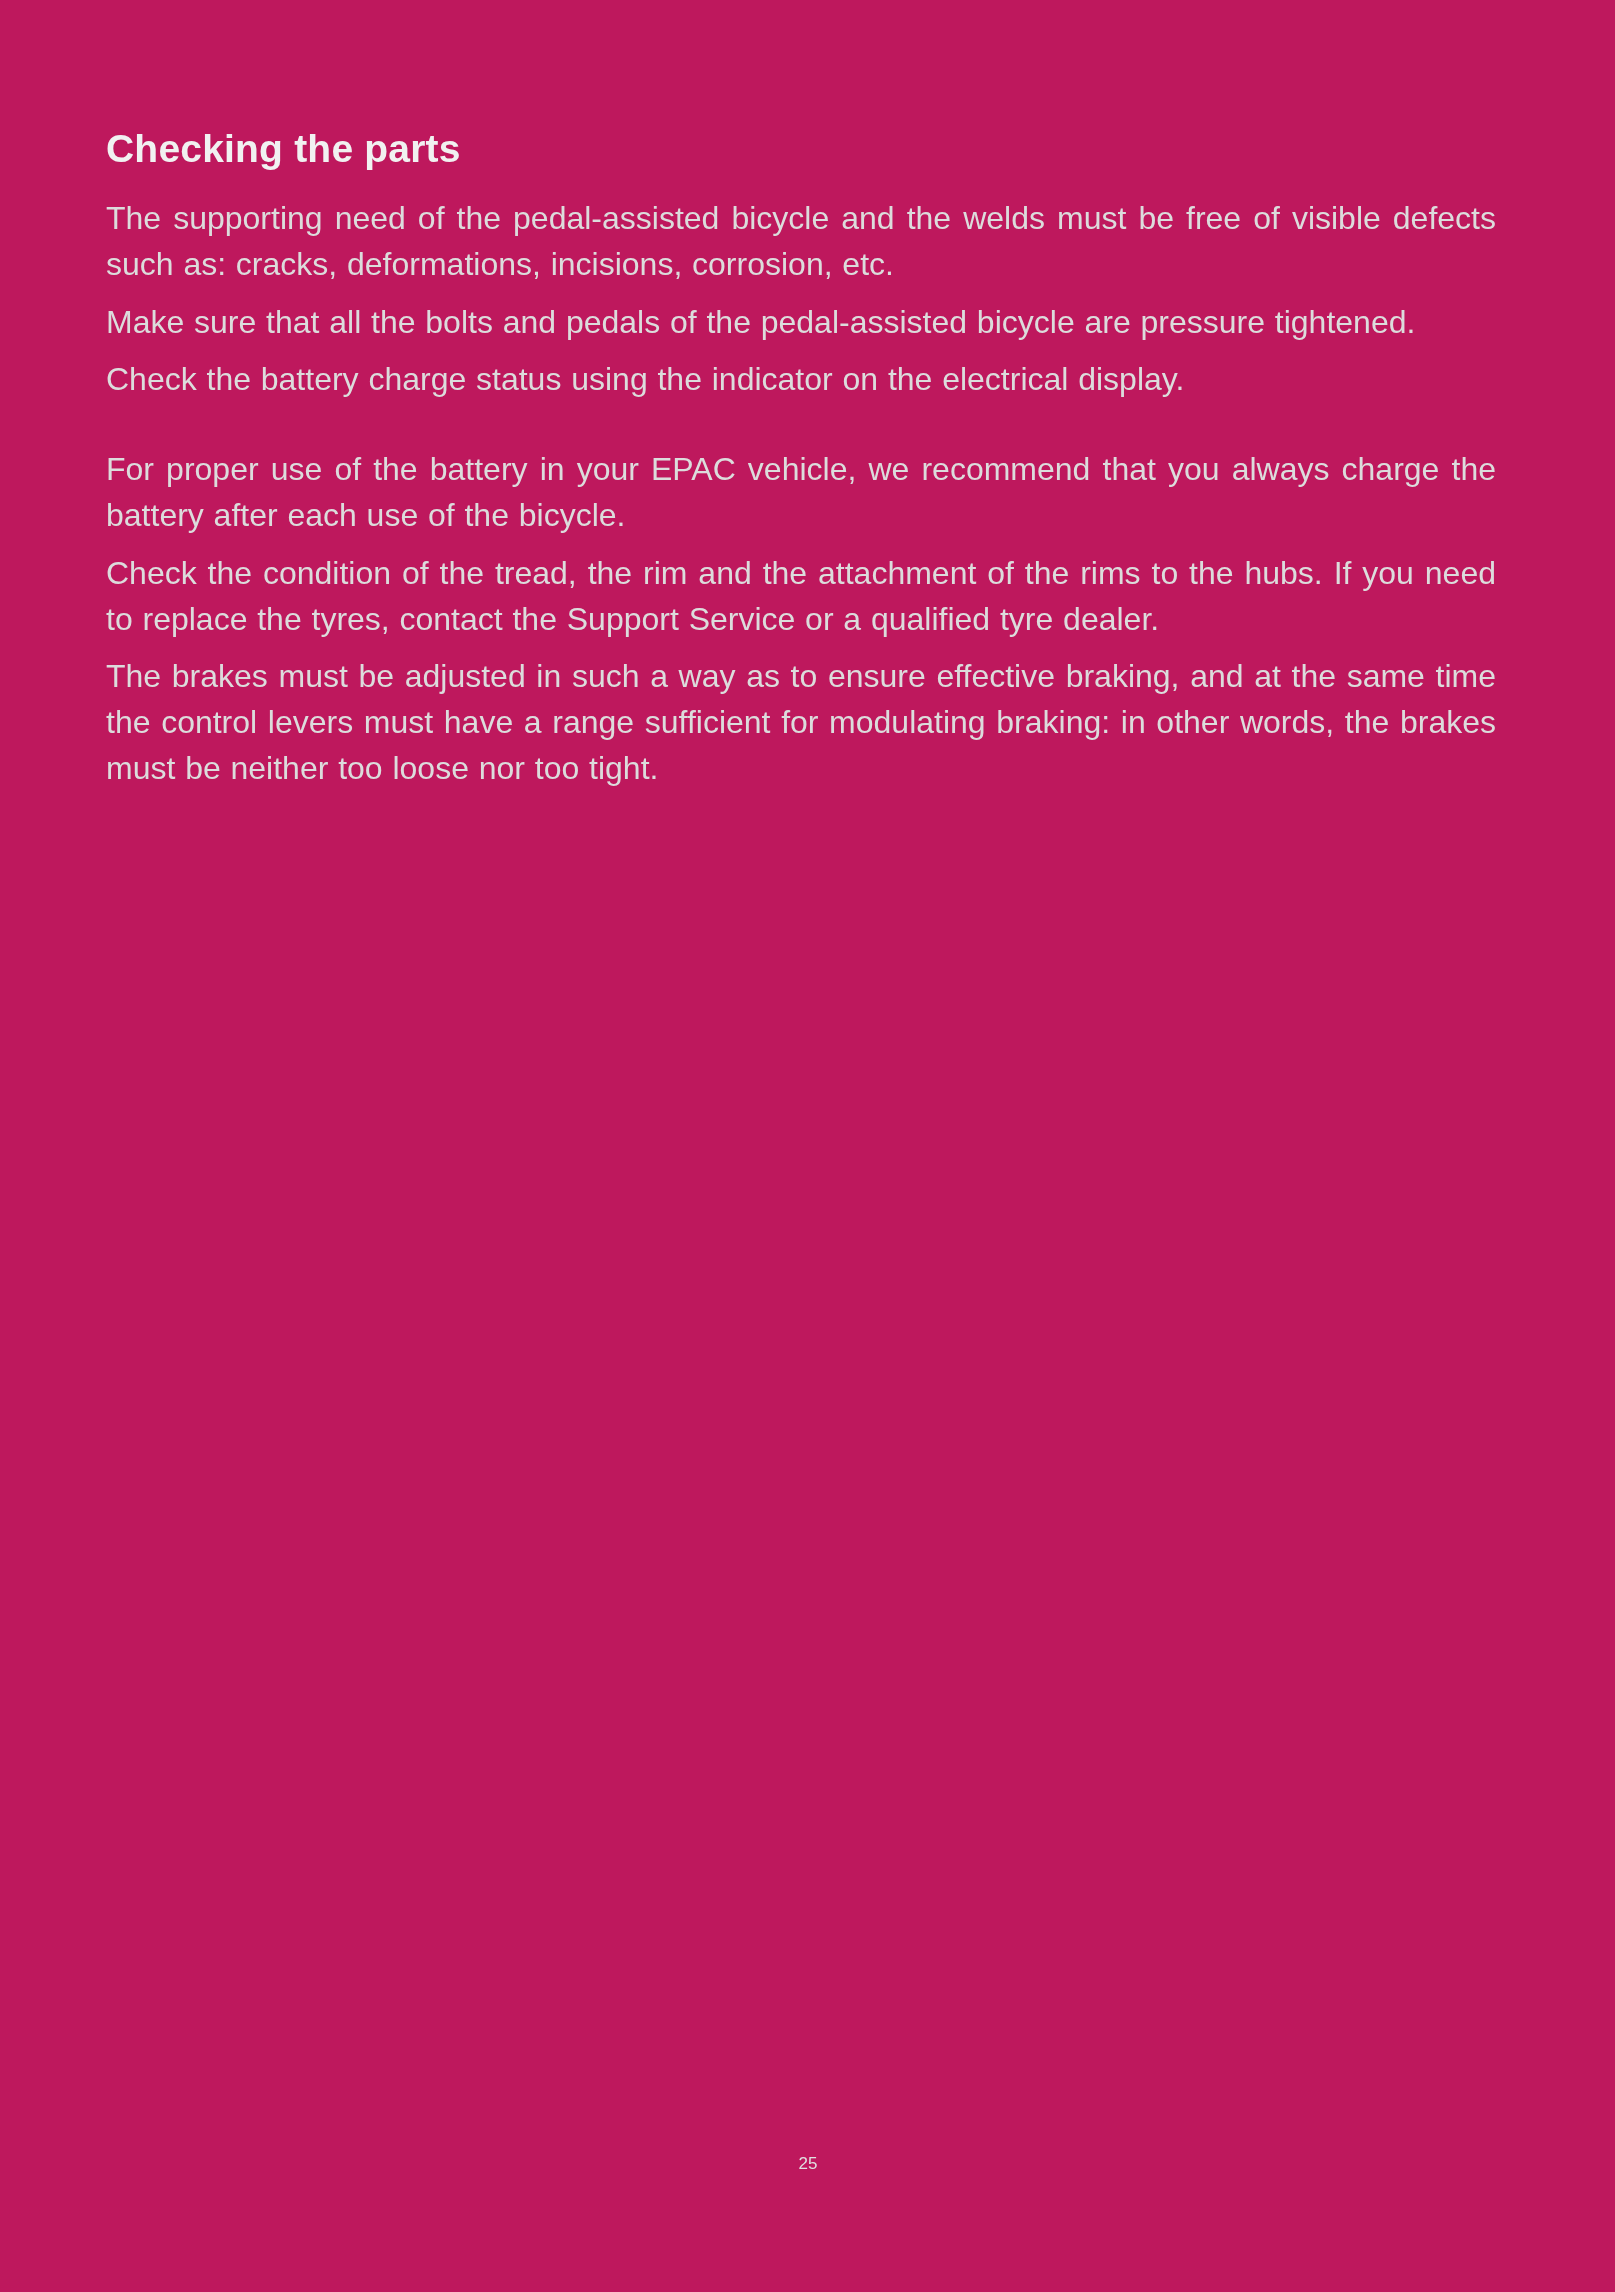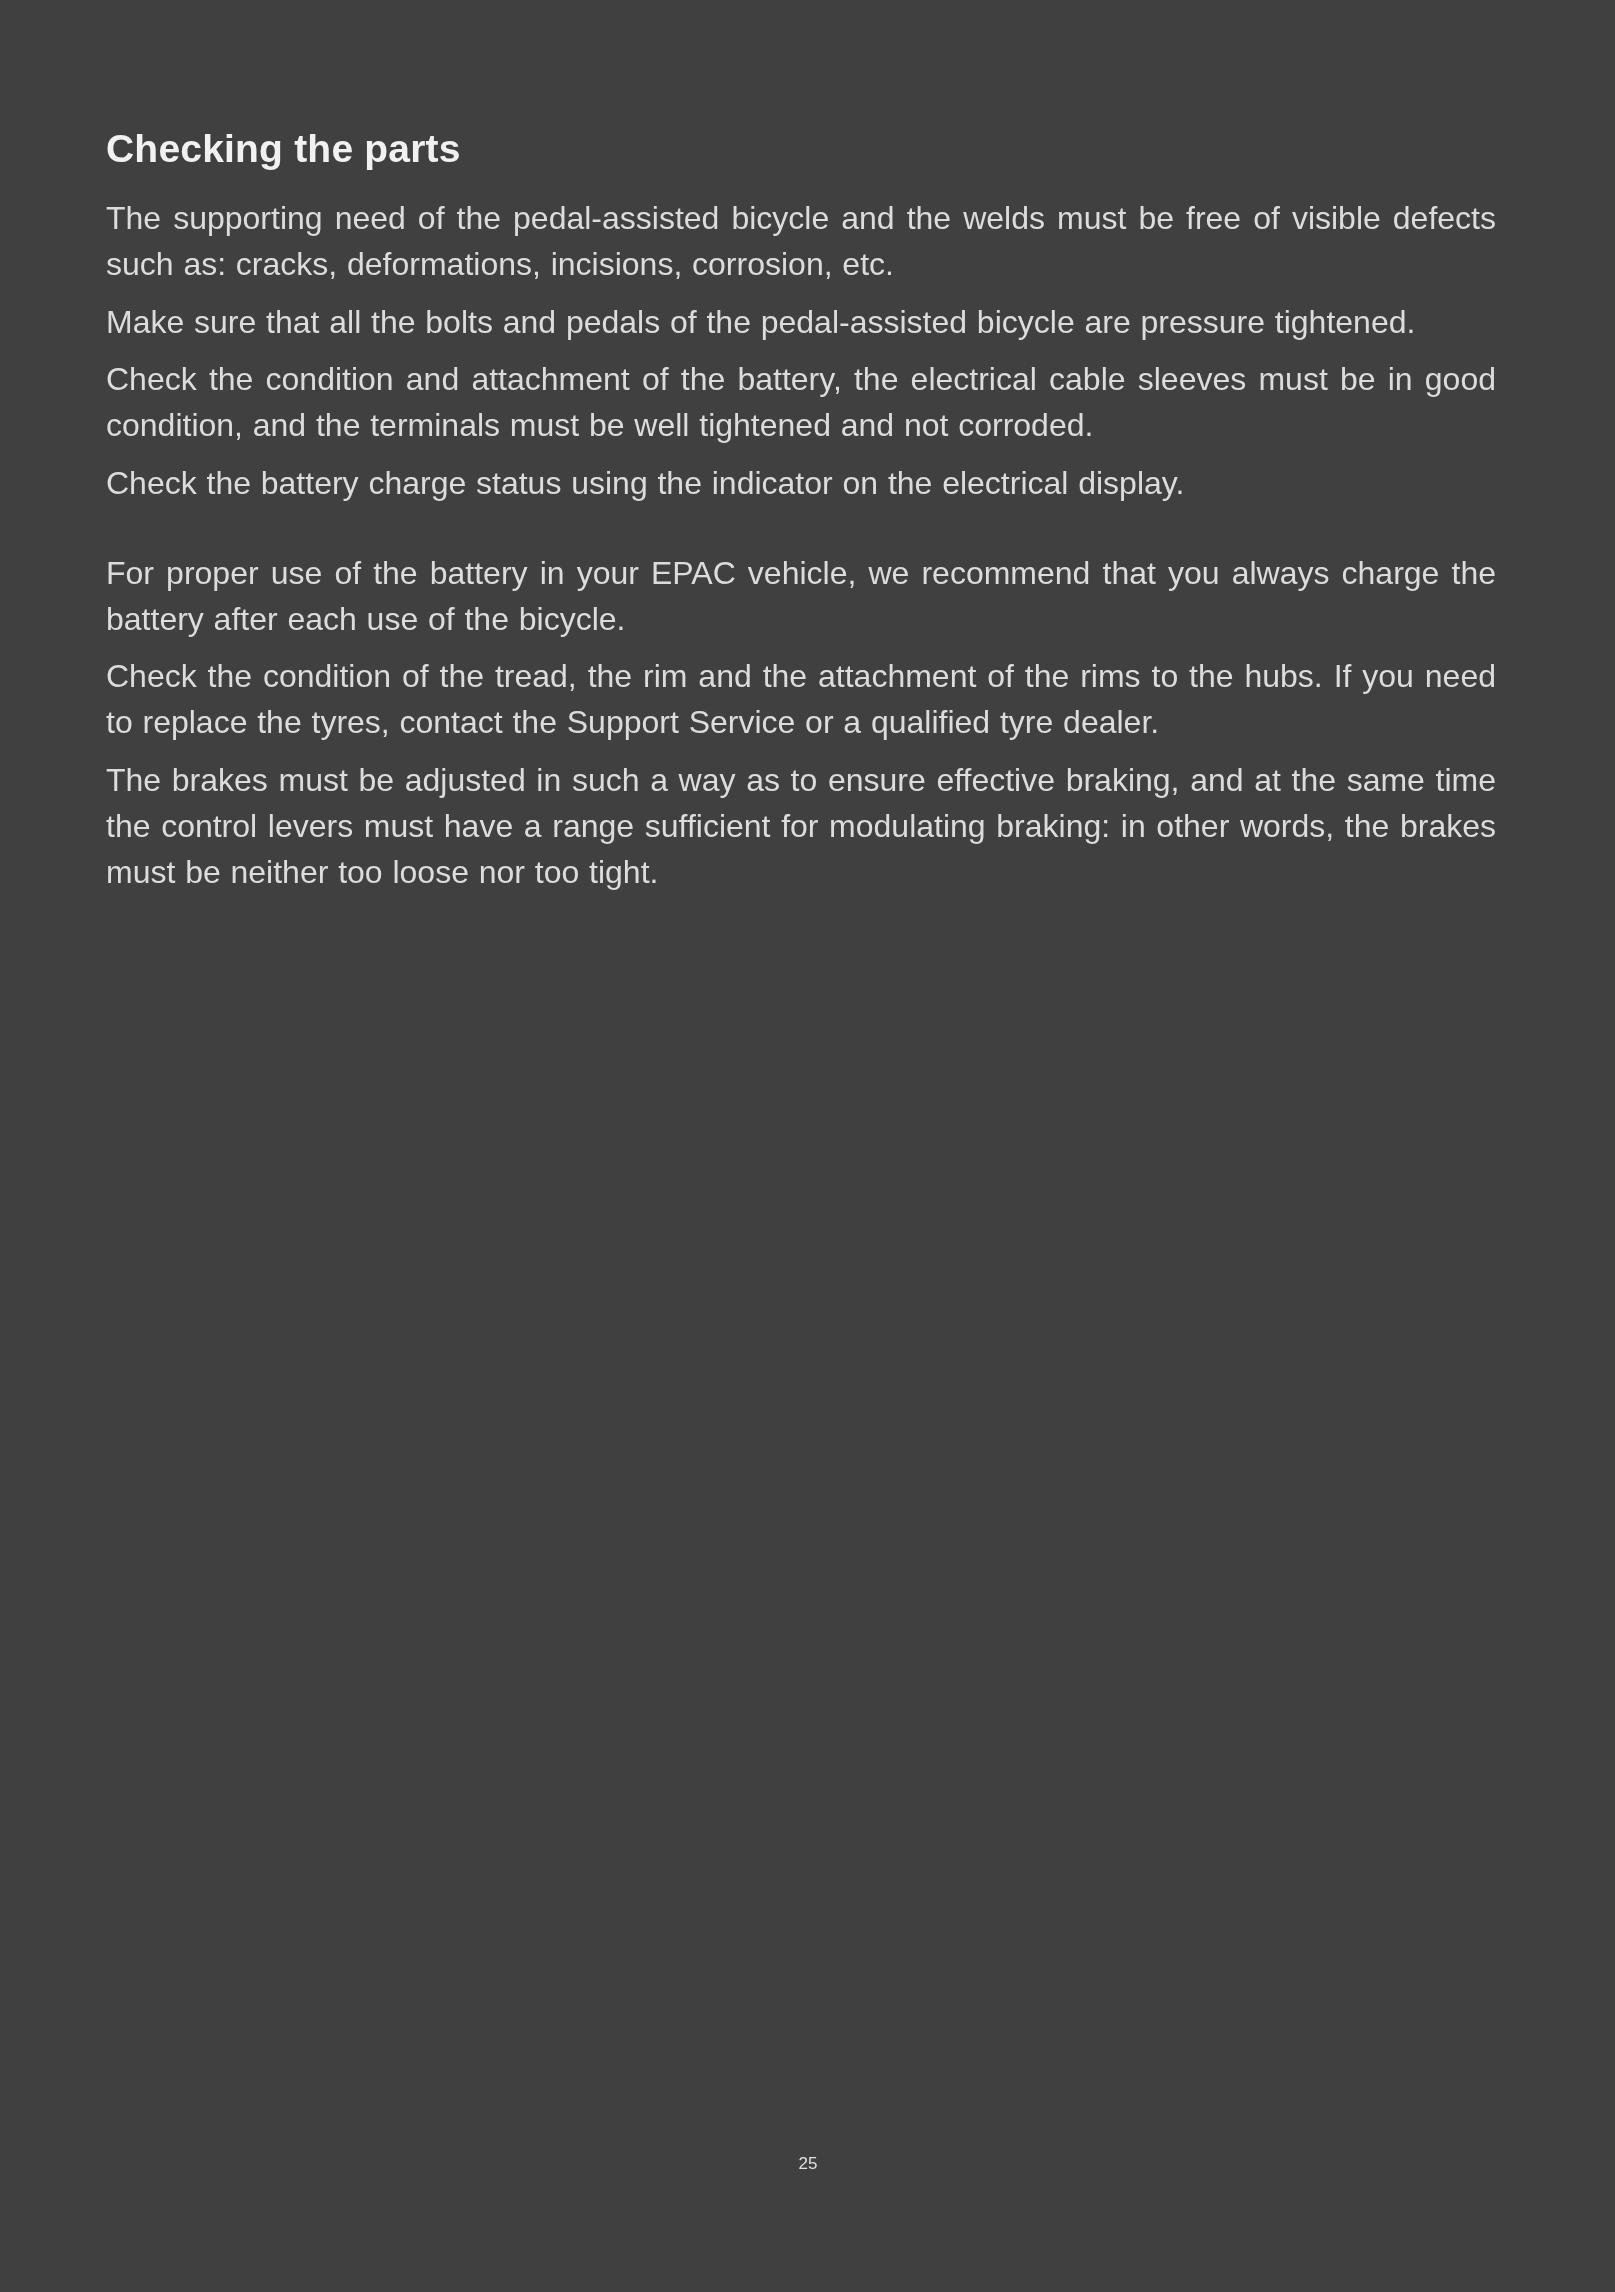--- a/index.html
+++ b/index.html
@@ -4,21 +4,21 @@
 <style>
   html, body {
     margin: 0;
     padding: 0;
     background: #000000;
   }
   .page {
     position: relative;
     width: 1616px;
     height: 2293px;
-    background: #404040;
+    background: #be185d;
     overflow: hidden;
     font-family: "Liberation Sans", sans-serif;
   }
   .content {
     position: absolute;
     left: 106px;
     top: 125px;
     width: 1390px;
   }
   .heading {
@@ -57,21 +57,20 @@
 <body>
 
 <div class="page">
   <main class="content">
     <h1 class="heading">Checking the parts</h1>
 
     <p class="para">The supporting need of the pedal-assisted bicycle and the welds must be free of visible defects such as: cracks, deformations, incisions, corrosion, etc.</p>
 
     <p class="para">Make sure that all the bolts and pedals of the pedal-assisted bicycle are pressure tightened.</p>
 
-    <p class="para">Check the condition and attachment of the battery, the electrical cable sleeves must be in good condition, and the terminals must be well tightened and not corroded.</p>
 
     <p class="para">Check the battery charge status using the indicator on the electrical display.</p>
 
     <p class="para gap-before">For proper use of the battery in your EPAC vehicle, we recommend that you always charge the battery after each use of the bicycle.</p>
 
 
     <p class="para">Check the condition of the tread, the rim and the attachment of the rims to the hubs. If you need to replace the tyres, contact the Support Service or a qualified tyre dealer.</p>
 
     <p class="para">The brakes must be adjusted in such a way as to ensure effective braking, and at the same time the control levers must have a range sufficient for modulating braking: in other words, the brakes must be neither too loose nor too tight.</p>
   </main>

